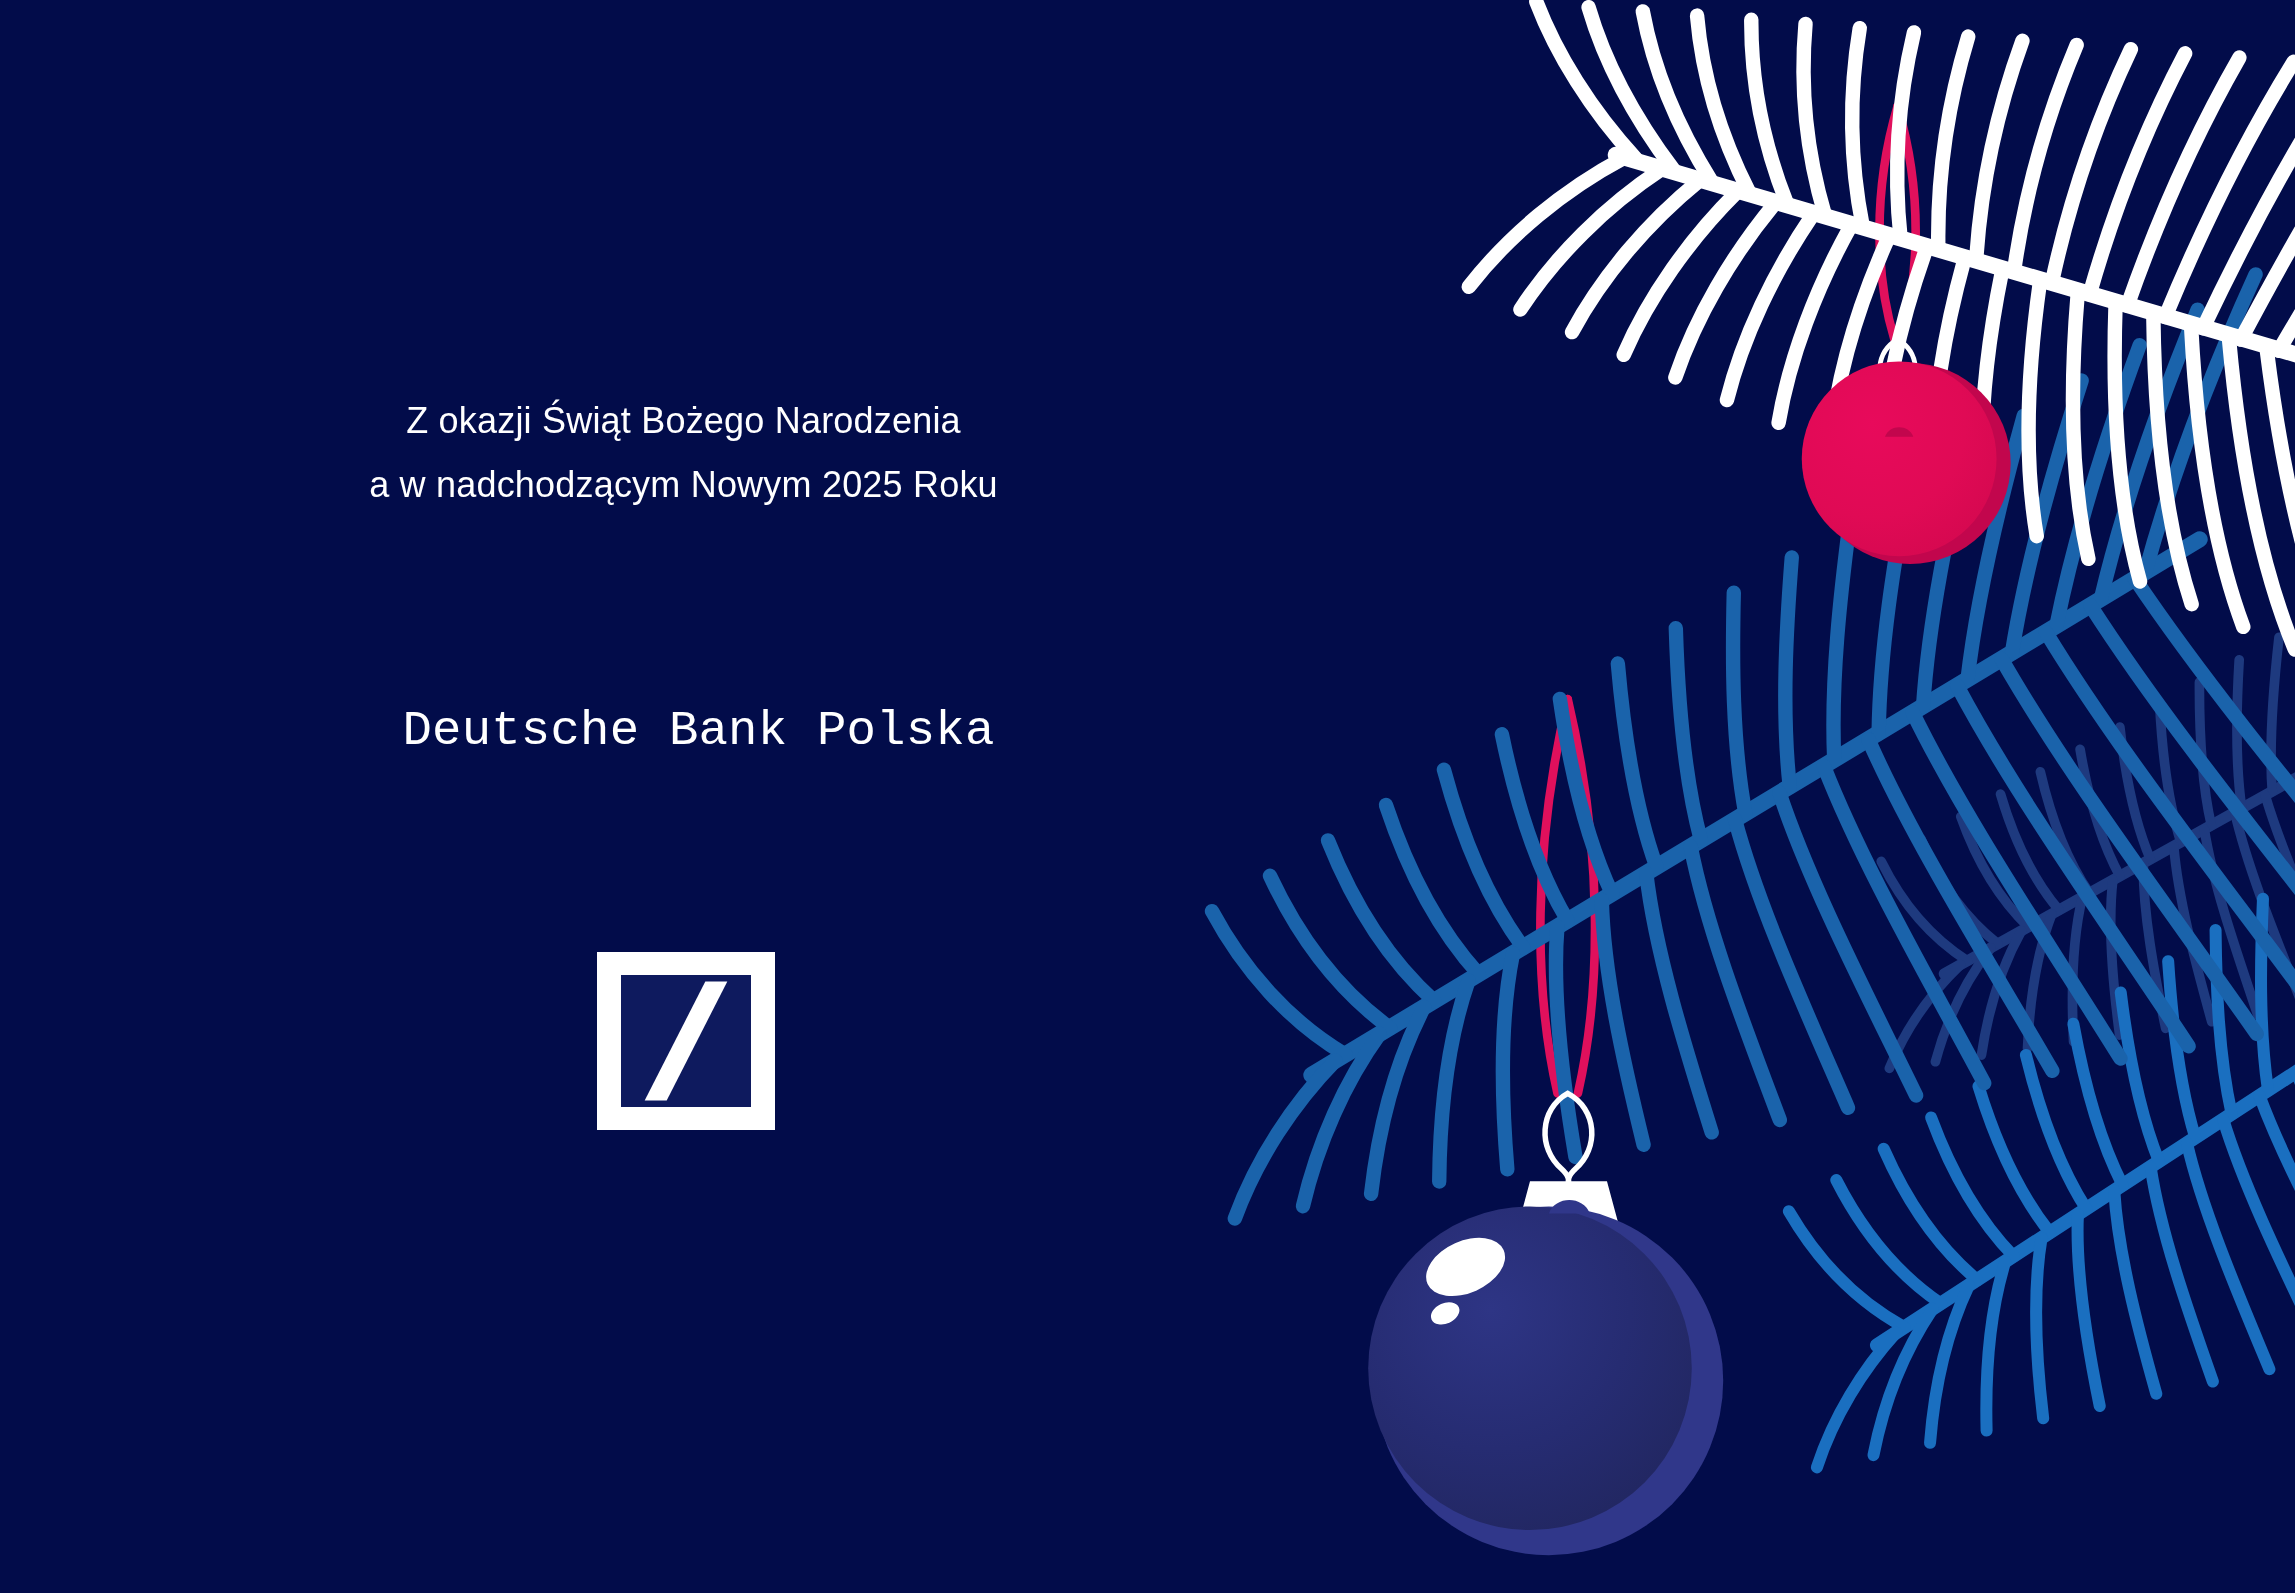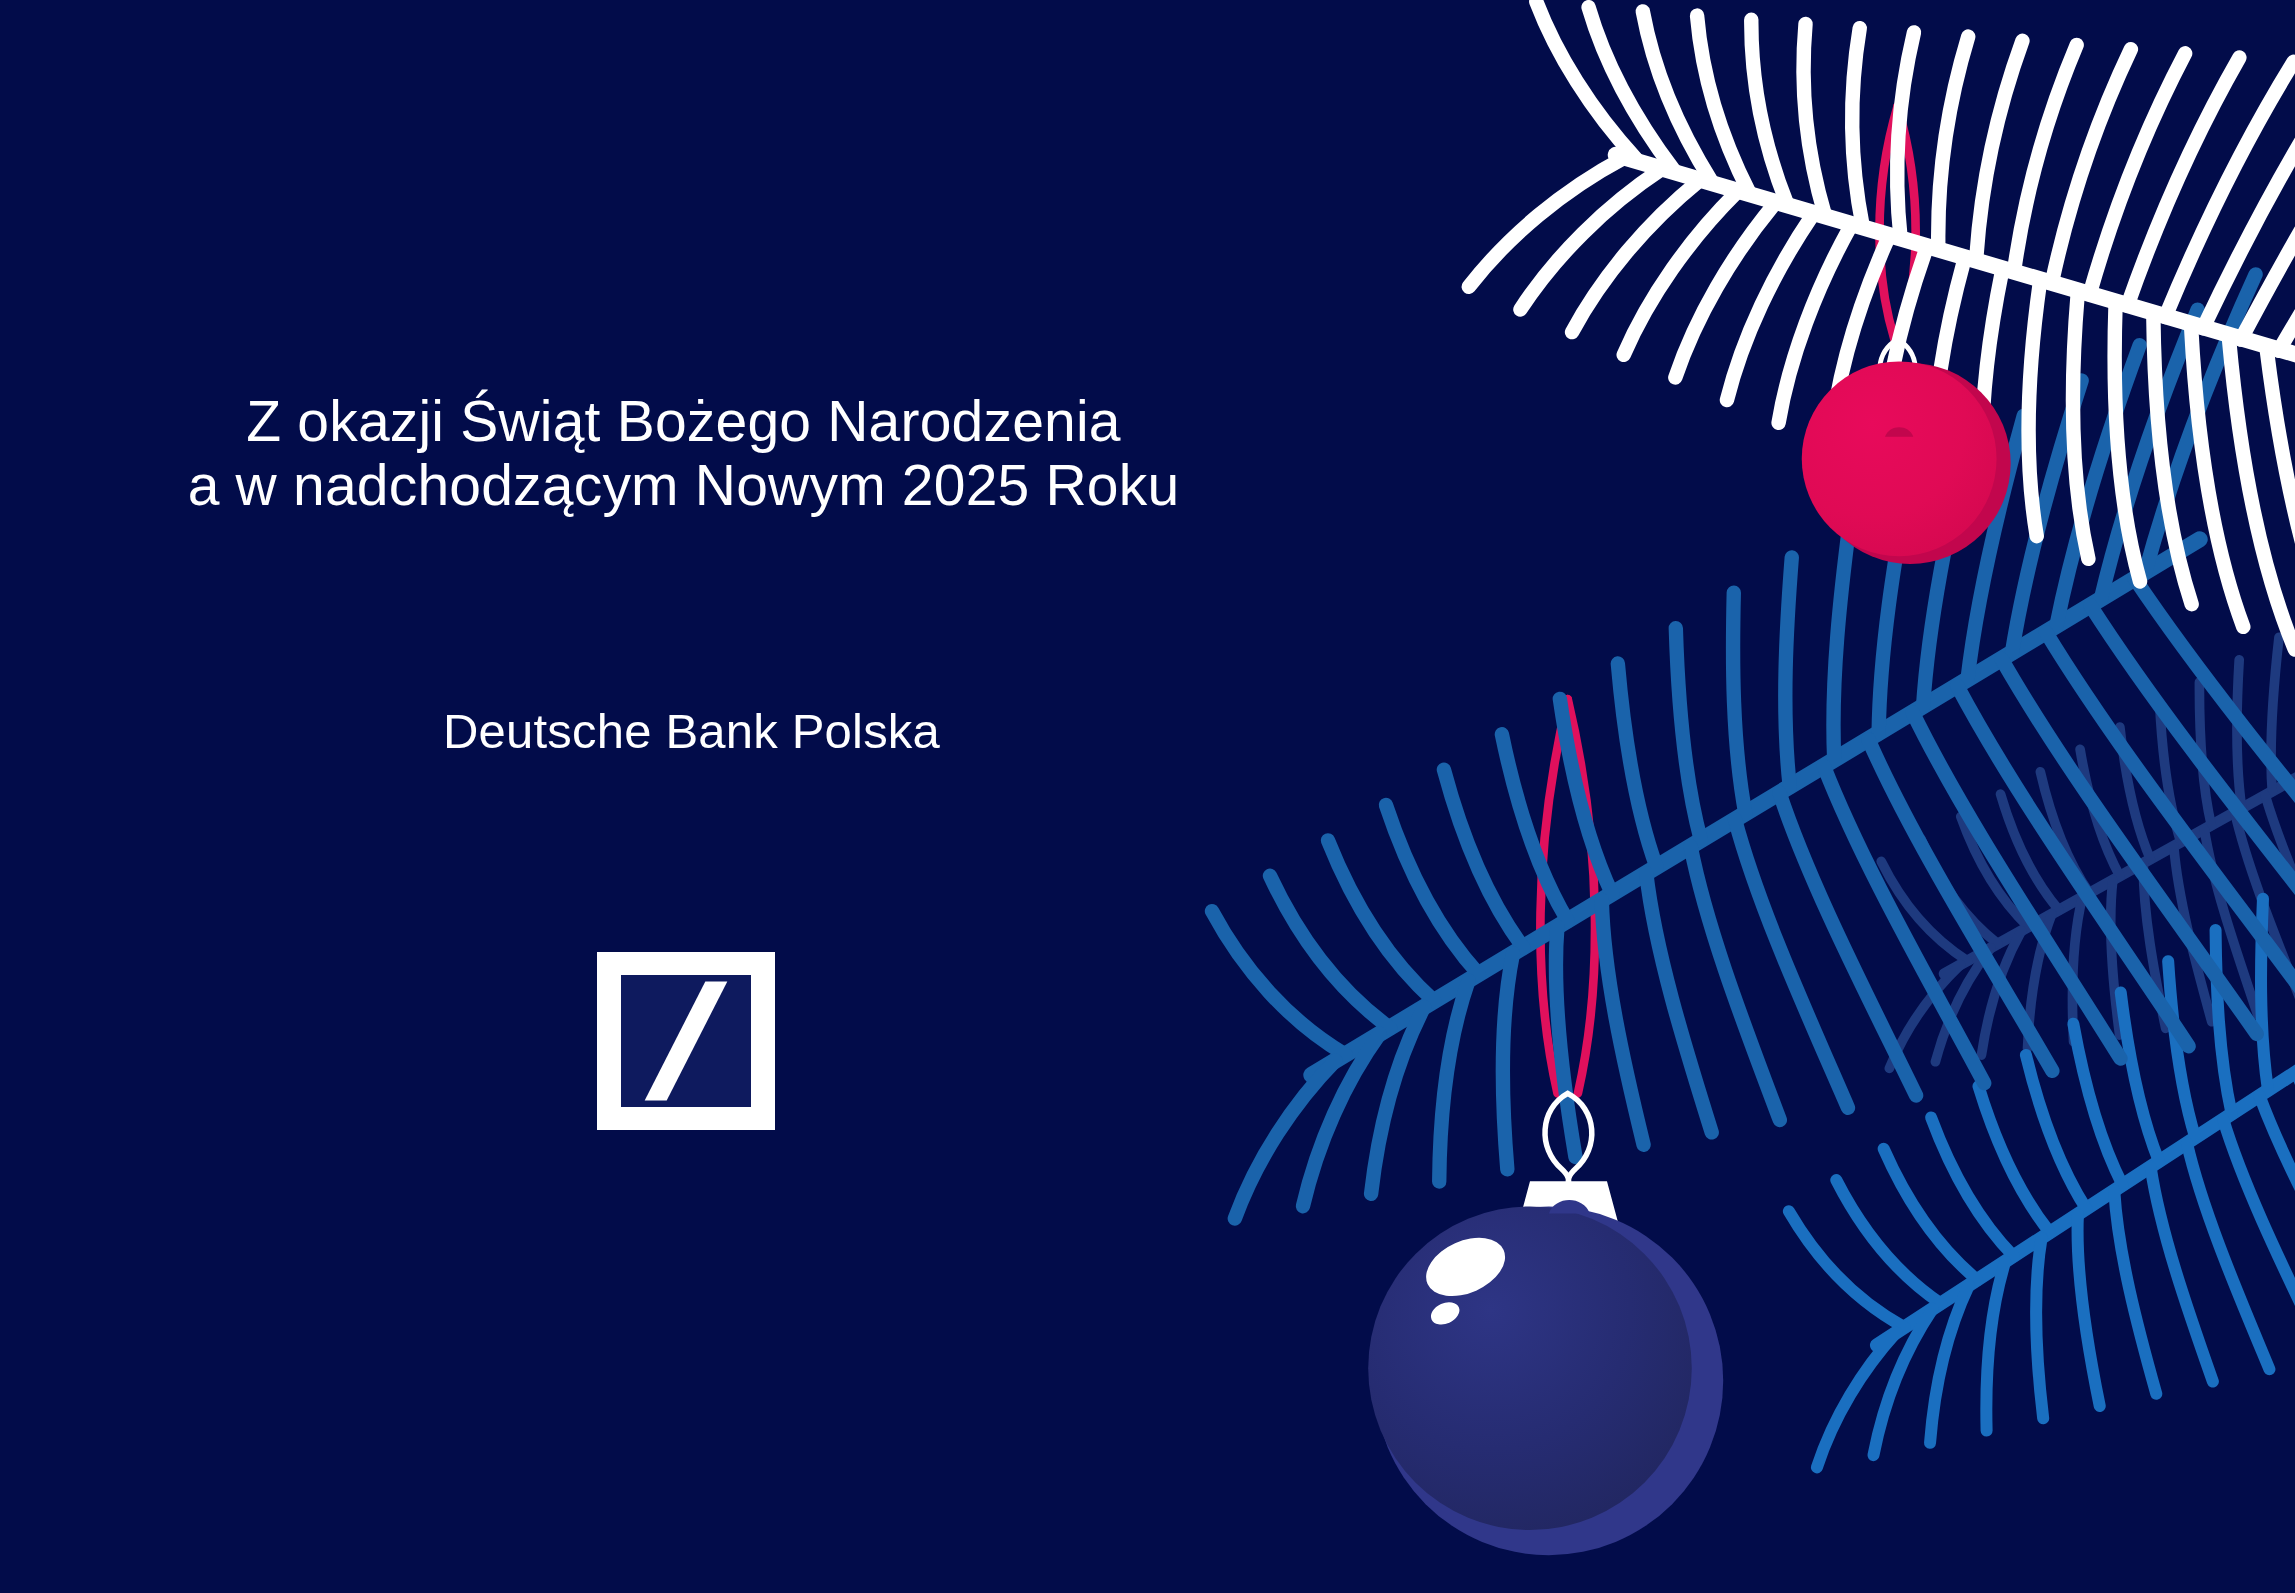--- a/index.html
+++ b/index.html
@@ -32,32 +32,33 @@
   .greeting-block {
     position: absolute;
     left: 0;
     top: 389px;
     width: 1367px;
     text-align: center;
   }
   .greeting-line {
     display: block;
     color: #ffffff;
-    font-size: 57px;
+    font-size: 36px;
     line-height: 64px;
     letter-spacing: 0.2px;
     font-weight: 400;
     white-space: pre;
   }
   .signature-block {
     position: absolute;
-    left: 8px;
+    left: 15px;
     top: 699px;
     width: 1367px;
     text-align: center;
+    font-family: Liberation Mono, monospace;
   }
   .signature-line {
     display: block;
     color: #ffffff;
     font-size: 49px;
     line-height: 64px;
     letter-spacing: 0.2px;
     font-weight: 400;
     white-space: pre;
   }

